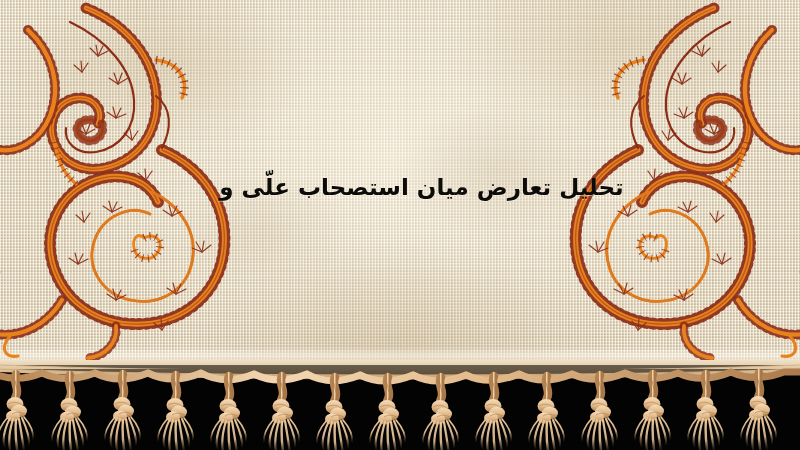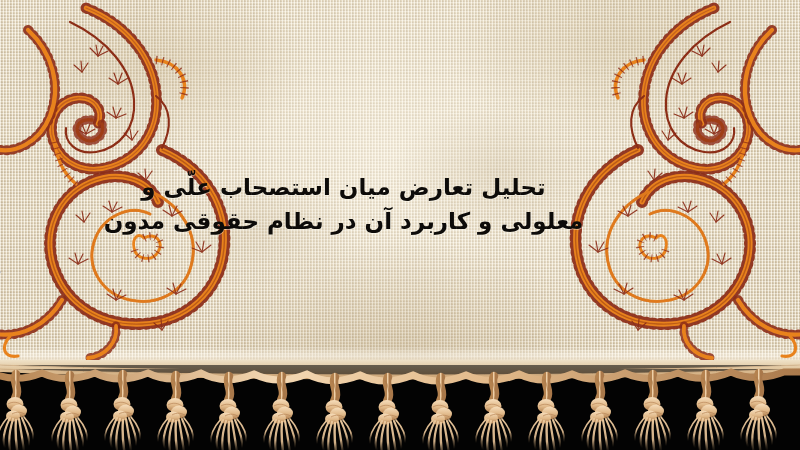--- a/index.html
+++ b/index.html
@@ -64,21 +64,21 @@
   }
 
   
   .orn{position:absolute;top:0;height:360px;width:330px;pointer-events:none;}
   .orn.left{left:-34px;}
   .orn.right{right:-34px;transform:scaleX(-1);}
   .orn svg{width:100%;height:100%;display:block;}
 
   
   .title-block{
-    position:absolute;left:0;top:170px;width:644px;
+    position:absolute;left:0;top:170px;width:800px;
     text-align:center;
     direction:rtl;
     z-index:6;
     padding-left:43px;
   }
   .title-line{
     color:#0d0b09;
     font-size:23px;
     font-weight:700;
     line-height:34px;
@@ -476,21 +476,20 @@
         <path d="M190 96 C 206 108, 206 128, 196 148" fill="none" stroke="#8c2d18" stroke-width="2.1" stroke-linecap="round"></path>
 
         <path d="M190 60 C 212 62, 224 80, 216 98" fill="none" stroke="#e8821e" stroke-width="3.4" stroke-linecap="round"></path>
         <path d="M190 60 C 212 62, 224 80, 216 98" fill="none" stroke="#8c2d18" stroke-width="8.5" stroke-dasharray="1.2 5" opacity=".8"></path>
       </g>
     </svg>
   </div>
 
   <div class="title-block">
     <div class="title-line">تحلیل تعارض میان استصحاب علّی و</div>
-    <div class="title-line">معلولی و کاربرد آن در نظام حقوقی مدون</div>
   </div>
 
   <div class="fringe">
     <svg viewBox="0 0 800 90" xmlns="http://www.w3.org/2000/svg">
       <defs>
         <linearGradient id="cord" x1="0" y1="0" x2="1" y2="0">
           <stop offset="0%" stop-color="#b4824f"></stop>
           <stop offset="35%" stop-color="#f3d7b2"></stop>
           <stop offset="60%" stop-color="#e3bb8c"></stop>
           <stop offset="100%" stop-color="#a9784a"></stop>

